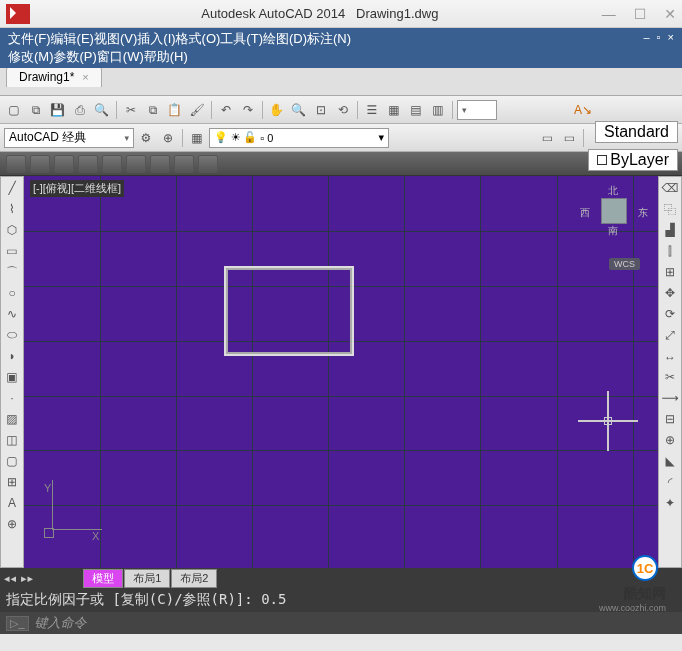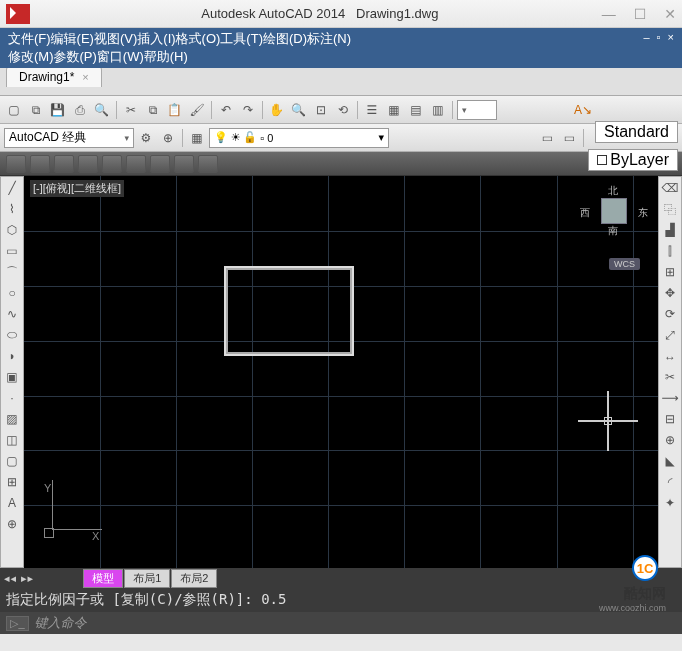--- a/index.html
+++ b/index.html
@@ -27,21 +27,21 @@
 .stdbox { border:1px solid #999; background:#fff; padding:1px 8px; font-size:16px;margin-top:44px; }
 .layerfield { border:1px solid #999; background:#fff; height:20px; min-width:180px; display:flex; align-items:center; padding:0 4px; gap:3px; font-size:11px; }
 
 .visualbar { height:24px; background:linear-gradient(#6b6b6b,#4a4a4a); border-bottom:1px solid #333; display:flex; align-items:center; padding:0 6px; gap:4px; }
 .vbtn { width:20px; height:18px; border:1px solid #555; background:linear-gradient(#777,#555); border-radius:2px; }
 
 .workrow { display:flex; height:392px; background:#1a2530; }
 .leftbar, .rightbar { width:24px; background:#e8e8e8; border:1px solid #aaa; display:flex; flex-direction:column; align-items:center; padding:2px 0; gap:3px; }
 .lrbtn { width:18px; height:18px; display:flex; align-items:center; justify-content:center; font-size:12px; color:#555; }
 
-.canvas { flex:1; background:#000000; position:relative; overflow:hidden; }
+.canvas { flex:1; background:#4c1d95; position:relative; overflow:hidden; }
 .gridv, .gridh { position:absolute; background:#2a3644; }
 .gridv { width:1px; height:100%; }
 .gridh { height:1px; width:100%; }
 .vplabel { position:absolute; left:6px; top:4px; color:#ddd; font-size:11px; background:#333; padding:1px 3px; }
 .rectdraw { position:absolute; left:200px; top:90px; width:130px; height:90px; border:2px solid #ddd; box-shadow:inset 0 0 0 2px #aaa; }
 .crosshair { position:absolute; right:20px; top:215px; width:60px; height:60px; }
 .crosshair::before { content:""; position:absolute; left:0; top:29px; width:60px; height:2px; background:#ccc; }
 .crosshair::after { content:""; position:absolute; left:29px; top:0; width:2px; height:60px; background:#ccc; }
 .cbox { position:absolute; left:26px; top:26px; width:8px; height:8px; border:1px solid #ccc; }
 .ucs { position:absolute; left:18px; bottom:18px; color:#888; font-size:11px; }

